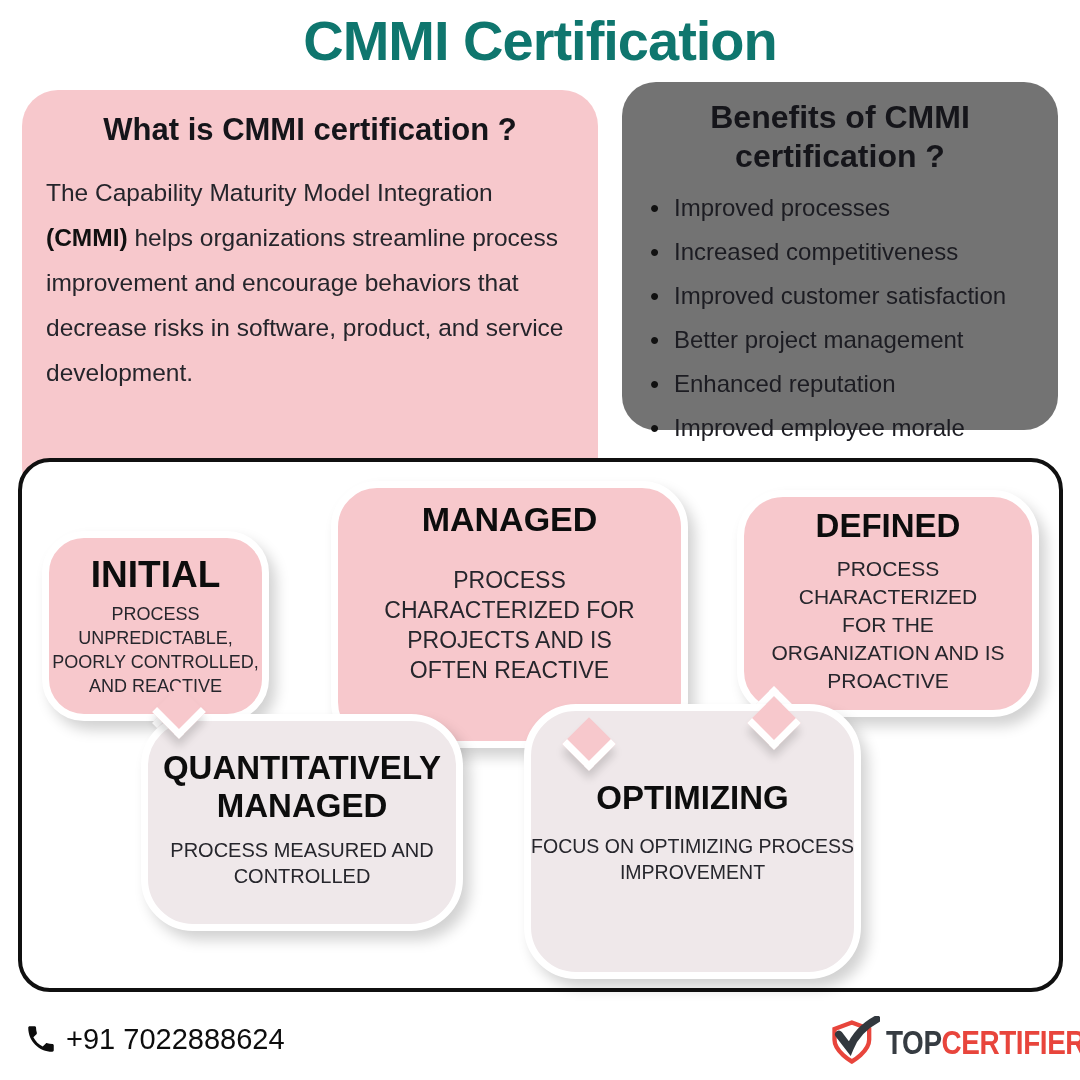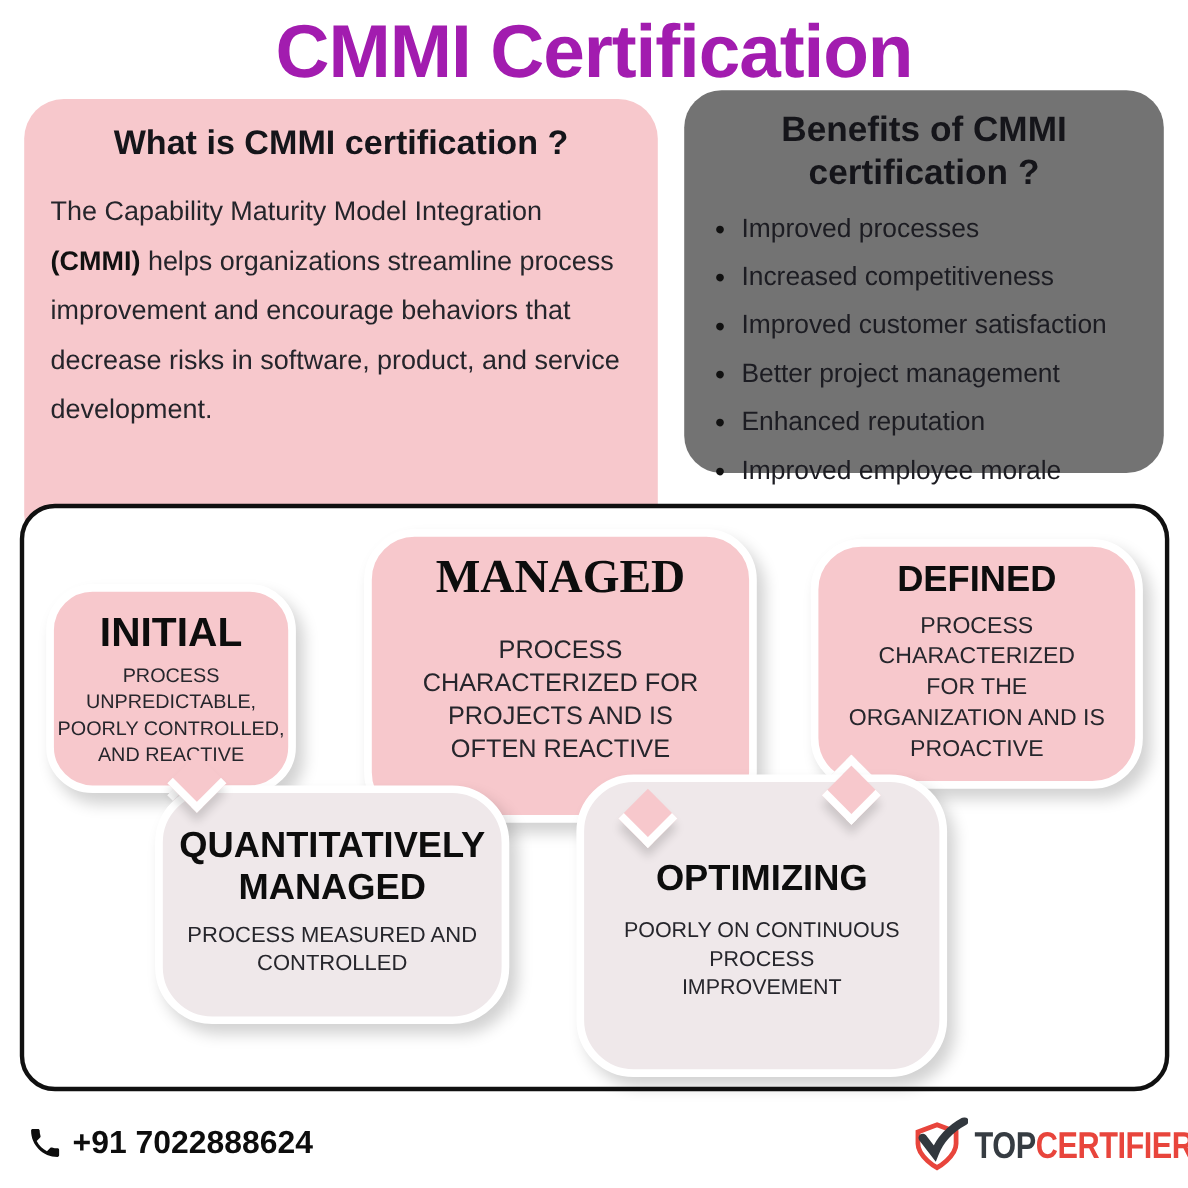--- a/index.html
+++ b/index.html
@@ -5,21 +5,21 @@
   html,body{margin:0;padding:0;background:#ffffff;}
   .page{
     position:relative;width:1080px;height:1080px;overflow:hidden;
     background:#ffffff;font-family:"Liberation Sans", sans-serif;color:#111;
   }
   .pre{white-space:pre-line;}
 
   
   .main-title{
     position:absolute;left:0;top:8px;width:1080px;text-align:center;margin:0;
-    font-size:68px;font-weight:bold;letter-spacing:-1px;color:#a21caf;
+    font-size:56px;font-weight:bold;letter-spacing:-1px;color:#0f766e;
   }
 
   
   .what-box{
     position:absolute;left:22px;top:90px;width:576px;height:414px;
     background:#f7c8cc;border-radius:36px;box-sizing:border-box;padding:16px 24px 0 24px;
   }
   .what-box h2{
     margin:6px 0 0 0;text-align:center;font-size:31px;font-weight:bold;color:#15151a;
   }
@@ -68,38 +68,38 @@
   .tail.up{border-left:7px solid #fff;border-top:7px solid #fff;}
   .tail.pink-bg{background:#f7c8cc;z-index:6;}
   .tail.gray-bg{background:#efe8ea;z-index:4;}
 
   
   .b-initial{left:20px;top:69px;width:227px;height:190px;border-radius:42px;padding-top:16px;}
   .b-initial h3{font-size:37px;}
   .b-initial p{font-size:18px;line-height:24px;margin-top:6px;}
 
   .b-managed{left:309px;top:19px;width:357px;height:267px;padding-top:12px;}
-  .b-managed h3{font-size:43px;font-family:Liberation Serif, serif;}
+  .b-managed h3{font-size:34px;}
   .b-managed p{font-size:23px;line-height:30px;margin-top:26px;}
 
   .b-defined{left:715px;top:28px;width:302px;height:227px;padding-top:10px;}
   .b-defined h3{font-size:33px;}
   .b-defined p{font-size:21px;line-height:28px;margin-top:10px;}
 
   .b-qm{left:119px;top:252px;width:322px;height:217px;border-radius:52px;padding-top:28px;}
   .b-qm h3{font-size:33px;line-height:38px;}
   .b-qm p{font-size:20px;line-height:26px;margin-top:12px;}
 
   .b-opt{left:502px;top:242px;width:337px;height:275px;border-radius:52px;padding-top:68px;}
   .b-opt h3{font-size:33px;}
   .b-opt p{font-size:19.5px;line-height:26px;margin-top:16px;}
 
   
   .footer-item{position:absolute;display:flex;align-items:center;gap:8px;}
-  .footer-text{font-size:29px;font-weight:bold;color:#0d0d0d;}
+  .footer-text{font-size:29px;font-weight:normal;color:#0d0d0d;}
   .f-phone{left:24px;top:1022px;}
   .f-mail{left:368px;top:1022px;}
   .f-logo{left:828px;top:1016px;gap:6px;}
   .logo-text{font-size:34px;font-weight:bold;transform:scaleX(0.82);transform-origin:left center;white-space:nowrap;letter-spacing:-0.5px;}
   .logo-top{color:#363c42;}
   .logo-cert{color:#e8453c;}
 </style>
 </head>
 <body>
 
@@ -130,21 +130,21 @@
     <div class="tail up gray-bg" style="left:138px;top:242px;"></div>
     <div class="tail up gray-bg" style="left:733px;top:232px;"></div>
 
     <div class="bubble gray b-qm">
       <h3 class="pre">QUANTITATIVELY MANAGED</h3>
       <p class="pre">PROCESS MEASURED AND
 CONTROLLED</p>
     </div>
     <div class="bubble gray b-opt">
       <h3>OPTIMIZING</h3>
-      <p class="pre">POORLY ON CONTINUOUS PROCESS
+      <p class="pre">FOCUS ON OPTIMIZING PROCESS
 IMPROVEMENT</p>
     </div>
 
     <div class="bubble pink b-initial">
       <h3>INITIAL</h3>
       <p class="pre">PROCESS
 UNPREDICTABLE,
 POORLY CONTROLLED,
 AND REACTIVE</p>
     </div>

